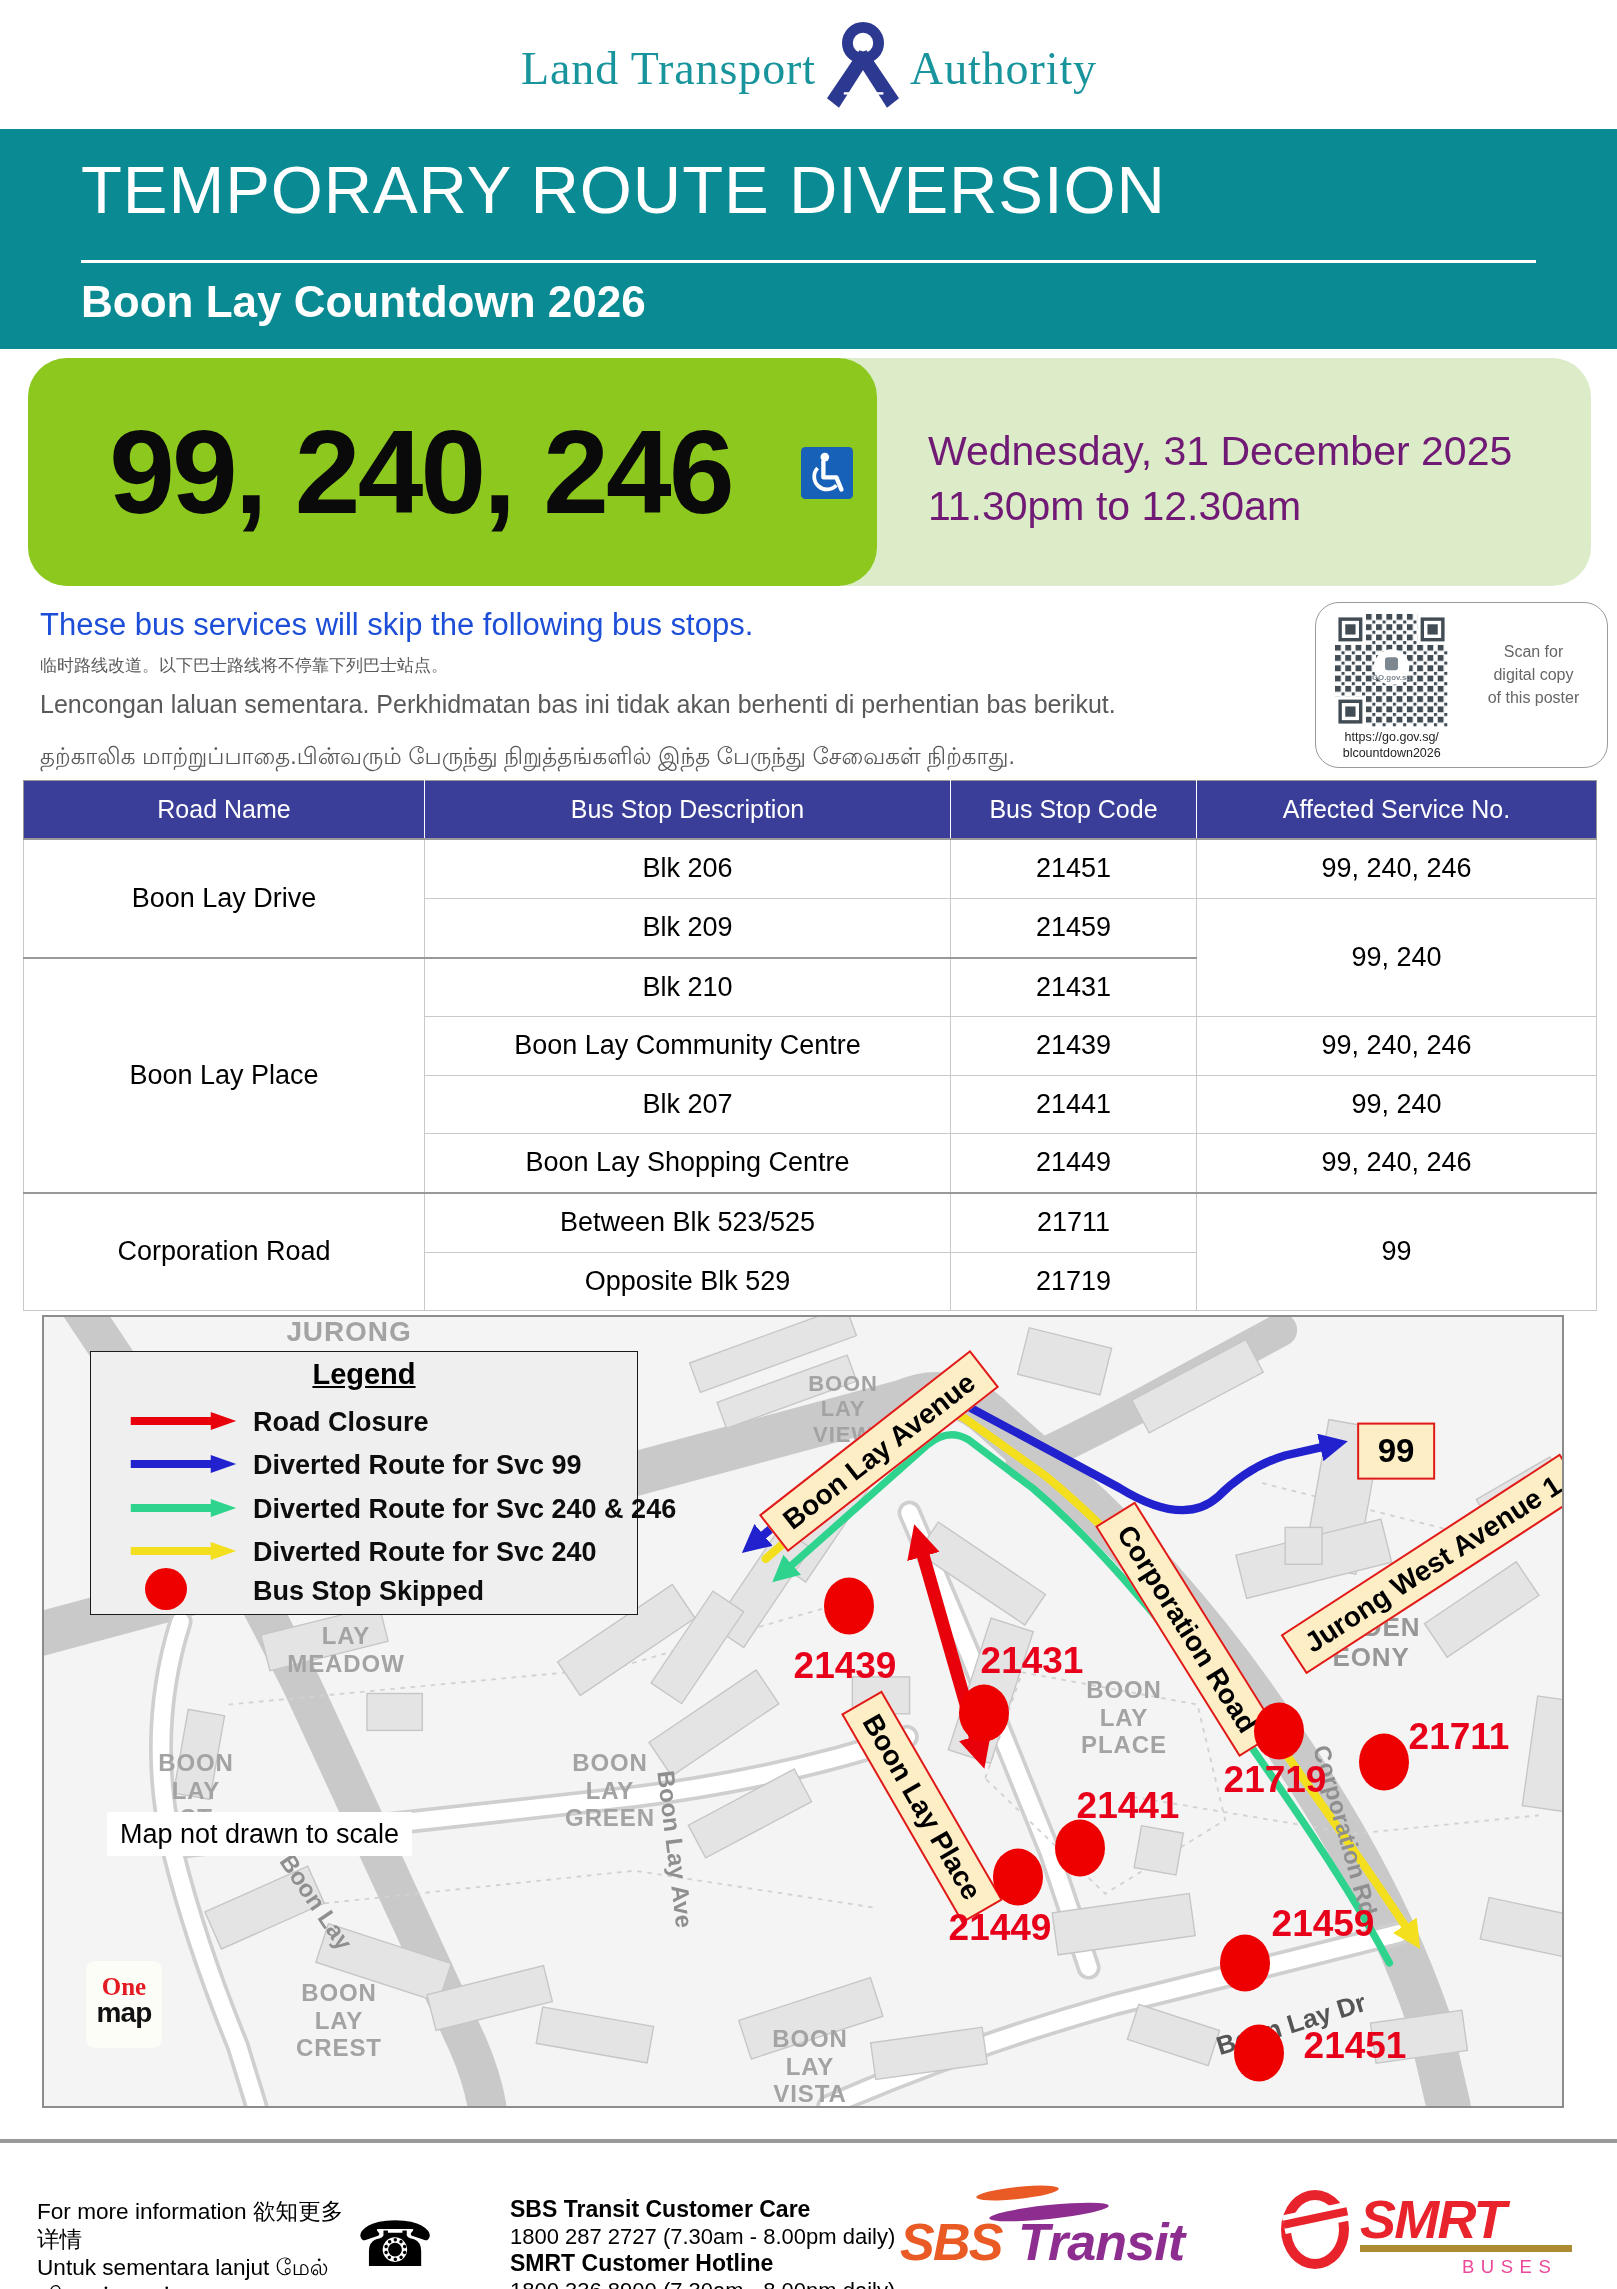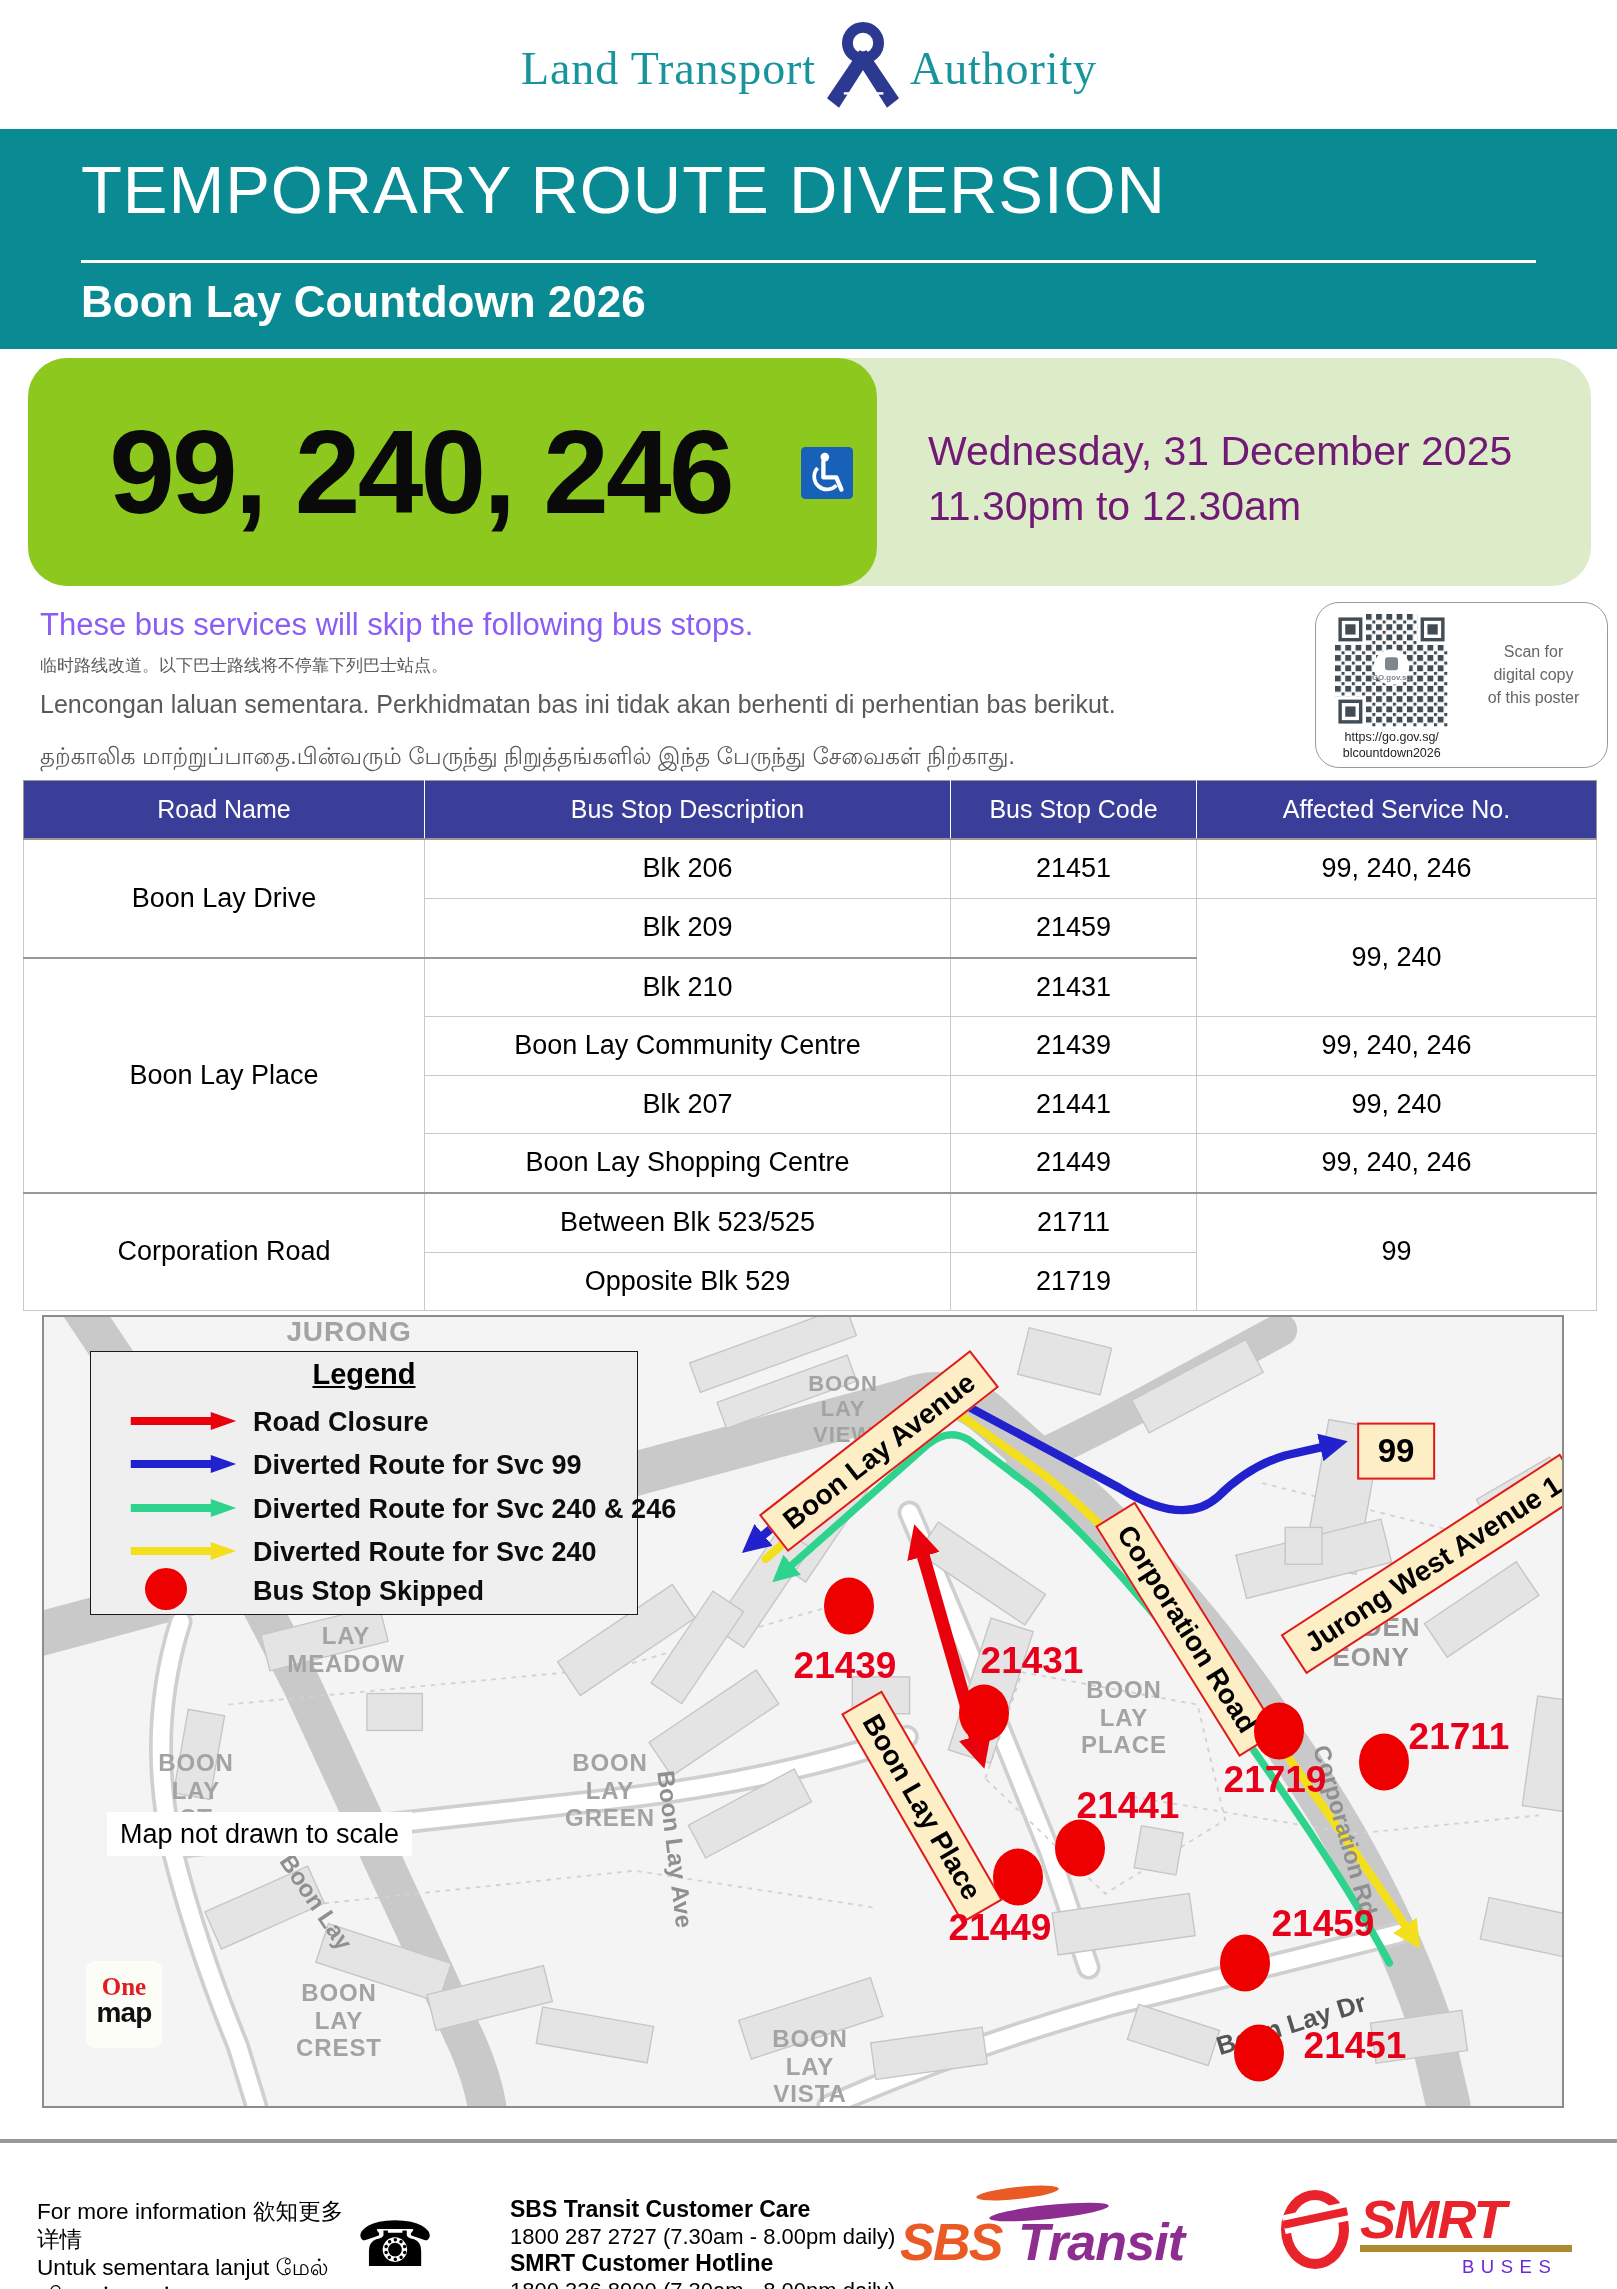--- a/index.html
+++ b/index.html
@@ -19,21 +19,21 @@
   
   .notice{position:absolute;top:358px;left:28px;width:1563px;height:228px;background:#dcecc8;border-radius:39px;}
   .svc-box{position:absolute;top:0;left:0;width:849px;height:228px;background:#8cc81e;border-radius:39px;}
   .svc-text{position:absolute;top:0;left:28px;width:729px;height:228px;line-height:228px;text-align:center;
             font-size:118px;font-weight:bold;letter-spacing:-2.8px;color:#0a0a0a;}
   .wheel{position:absolute;top:89px;left:773px;width:52px;height:52px;}
   .date-blk{position:absolute;top:66px;left:900px;font-size:41px;font-weight:normal;line-height:1.35;color:#701a75;}
 
   
   .intro{position:absolute;top:607px;left:40px;}
-  .intro .en{font-size:31px;color:#8b5cf6;margin-bottom:11px;}
+  .intro .en{font-size:31px;color:#1d4ed8;margin-bottom:11px;}
   .intro .zh{font-size:17px;color:#58595b;margin-bottom:13px;}
   .intro .ms{font-size:25px;color:#58595b;margin-bottom:24px;}
   .intro .ta{font-size:23px;color:#58595b;}
 
   
   .qrbox{position:absolute;top:602px;left:1315px;width:291px;height:164px;border:1.8px solid #9a9a9a;border-radius:24px;background:#fff;}
   .qr{position:absolute;top:11px;left:18.5px;width:113px;height:113px;}
   .qr-url{position:absolute;top:126px;left:3.7px;width:144px;text-align:center;font-size:12.5px;line-height:1.3;color:#222;}
   .qr-cap{position:absolute;top:37px;left:150px;width:135px;text-align:center;font-size:16px;line-height:1.45;color:#666;}
 
@@ -78,21 +78,21 @@
   .sbslogo{position:absolute;top:2181px;left:900px;width:286px;height:106px;}
   .sbslogo .sbs{position:absolute;left:0;top:31px;font-size:52px;font-style:italic;font-weight:800;color:#e95a24;letter-spacing:-1.8px;}
   .sbslogo .transit{position:absolute;left:118px;top:31px;font-size:52px;font-style:italic;font-weight:800;color:#8e2d90;letter-spacing:-0.9px;}
   .sbslogo .sw1{position:absolute;left:76px;top:5.5px;width:83px;height:12px;background:#e95a24;border-radius:50%;transform:rotate(-6deg);}
   .sbslogo .sw2{position:absolute;left:89px;top:24px;width:120px;height:14px;background:#8e2d90;border-radius:50%;transform:rotate(-6deg);}
   .smrtlogo{position:absolute;top:2186px;left:1281px;width:286px;height:102px;}
   .smrt-ring{position:absolute;left:0;top:3.7px;width:48px;height:59px;border:10px solid #e8232b;border-radius:50%;}
   .smrt-bar{position:absolute;left:1.8px;top:28px;width:65px;height:8.3px;background:#e8232b;transform:rotate(-12deg);box-shadow:0 -5.5px 0 #fff,0 5.5px 0 #fff;}
   .smrt-word{position:absolute;left:79px;top:1.8px;font-size:54px;font-style:italic;font-weight:900;color:#e8232b;letter-spacing:-1.8px;}
   .smrt-under{position:absolute;left:79px;top:59px;width:212px;height:6.5px;background:#ad8b33;}
-  .smrt-buses{position:absolute;left:181px;top:70px;font-size:18.5px;color:#6d28d9;letter-spacing:6.5px;}
+  .smrt-buses{position:absolute;left:181px;top:70px;font-size:18.5px;color:#ec4899;letter-spacing:6.5px;}
 </style>
 </head>
 <body>
 
 <div class="poster">
 
   <div class="lta-logo">
     <span class="lta-word">Land Transport</span>
     <span>
       <svg width="72" height="96" viewBox="0 0 60 80">

